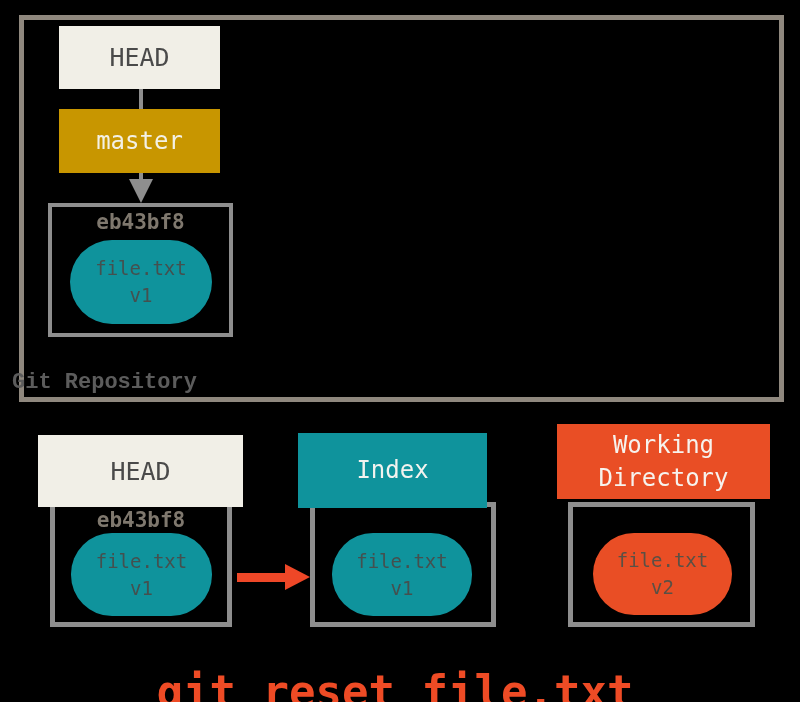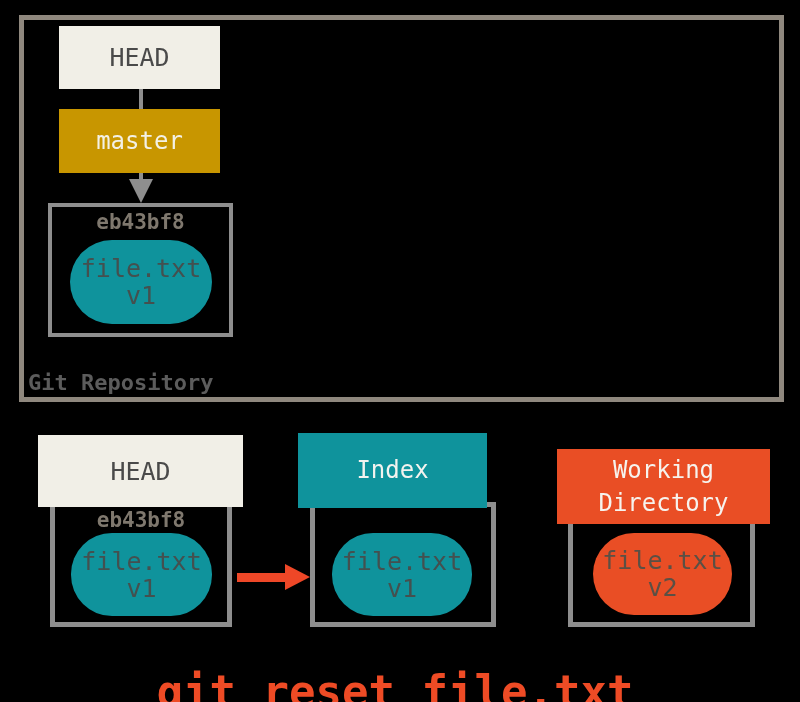--- a/index.html
+++ b/index.html
@@ -3,45 +3,45 @@
 <meta charset="utf-8">
 <style>
   html,body{margin:0;padding:0;background:#000;}
   .stage{
     position:relative;width:800px;height:702px;background:#000;overflow:hidden;
     font-family:"DejaVu Sans Mono","Liberation Mono",monospace;
   }
   .abs{position:absolute;box-sizing:border-box;}
   
   .repo-box{left:19px;top:15px;width:765px;height:387px;border:5px solid #8f887e;z-index:0;}
-  .repo-label{left:28px;top:370px;font-size:22px;font-weight:bold;color:#5c5c5c;z-index:2;}
+  .repo-label{left:12px;top:370px;font-size:22px;font-weight:bold;color:#5c5c5c;z-index:2;font-family:Liberation Mono, monospace;}
   .head1{left:59px;top:26px;width:161px;height:63px;background:#f1efe7;color:#4a4a4a;
          font-size:25px;display:flex;align-items:center;justify-content:center;z-index:2;}
   .conn1{left:139px;top:89px;width:4px;height:21px;background:#8e8e8e;z-index:1;}
   .master{left:59px;top:109px;width:161px;height:64px;background:#c89600;color:#f3f1e6;
           font-size:24px;display:flex;align-items:center;justify-content:center;z-index:2;}
   .conn2{left:139px;top:173px;width:4px;height:8px;background:#8e8e8e;z-index:1;}
   .arrowhead-down{left:129px;top:179px;width:0;height:0;z-index:1;
           border-left:12px solid transparent;border-right:12px solid transparent;
           border-top:24px solid #8e8e8e;}
   .commit-box1{left:48px;top:203px;width:185px;height:134px;border:4px solid #8e8e8e;z-index:1;}
   .hash1{left:48px;top:210px;width:185px;text-align:center;font-size:21px;font-weight:bold;
          color:#7f786e;z-index:2;}
   
   .stadium{display:flex;flex-direction:column;align-items:center;justify-content:center;
-           font-size:25px;line-height:27px;z-index:2;}
+           font-size:19px;line-height:27px;z-index:2;}
   .stadium.teal{background:#0f939c;color:#44504f;}
   .stadium.red{background:#e94e25;color:#5a5045;}
   .stadium1{left:70px;top:240px;width:142px;height:84px;border-radius:42px;}
   
   .col-header{display:flex;align-items:center;justify-content:center;text-align:center;
               font-size:24px;z-index:2;line-height:33px;}
   .head2{left:38px;top:435px;width:205px;height:72px;background:#f1efe7;color:#4a4a4a;font-size:25px;}
   .index-header{left:298px;top:433px;width:189px;height:75px;background:#0f939c;color:#f3f3ef;}
-  .wd-header{left:557px;top:449px;width:213px;height:75px;background:#e94e25;color:#f6f3ee;
+  .wd-header{left:557px;top:424px;width:213px;height:75px;background:#e94e25;color:#f6f3ee;
              padding:0 20px;}
   .container-box{border:5px solid #8e8e8e;z-index:1;}
   .container1{left:50px;top:502px;width:182px;height:125px;}
   .container2{left:310px;top:502px;width:186px;height:125px;}
   .container3{left:568px;top:502px;width:187px;height:125px;}
   .hash2{left:50px;top:508px;width:182px;text-align:center;font-size:21px;font-weight:bold;
          color:#7f786e;z-index:2;}
   .stadiumA{left:71px;top:533px;width:141px;height:83px;border-radius:41px;}
   .stadiumB{left:332px;top:533px;width:140px;height:83px;border-radius:41px;}
   .stadiumC{left:593px;top:533px;width:139px;height:82px;border-radius:41px;}

